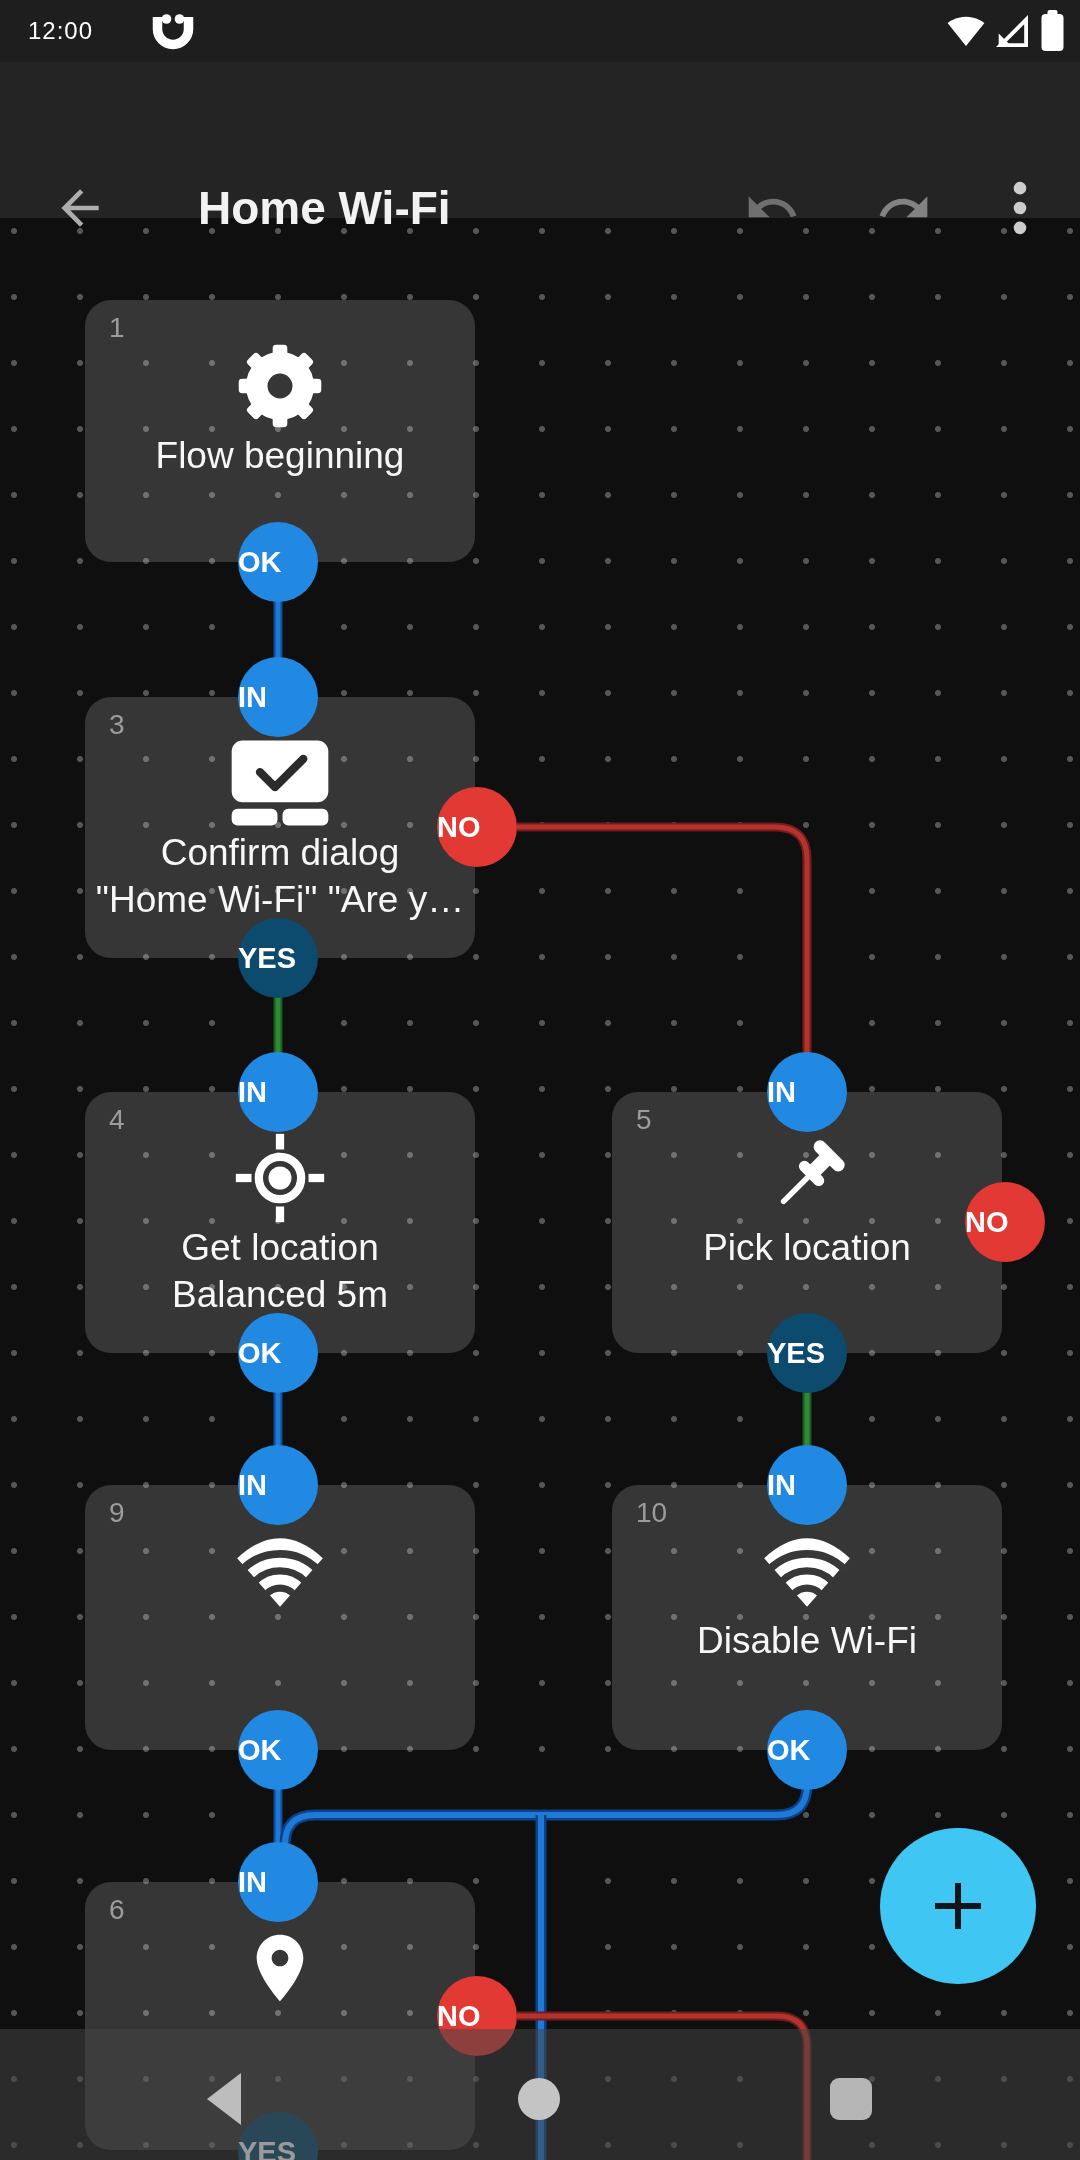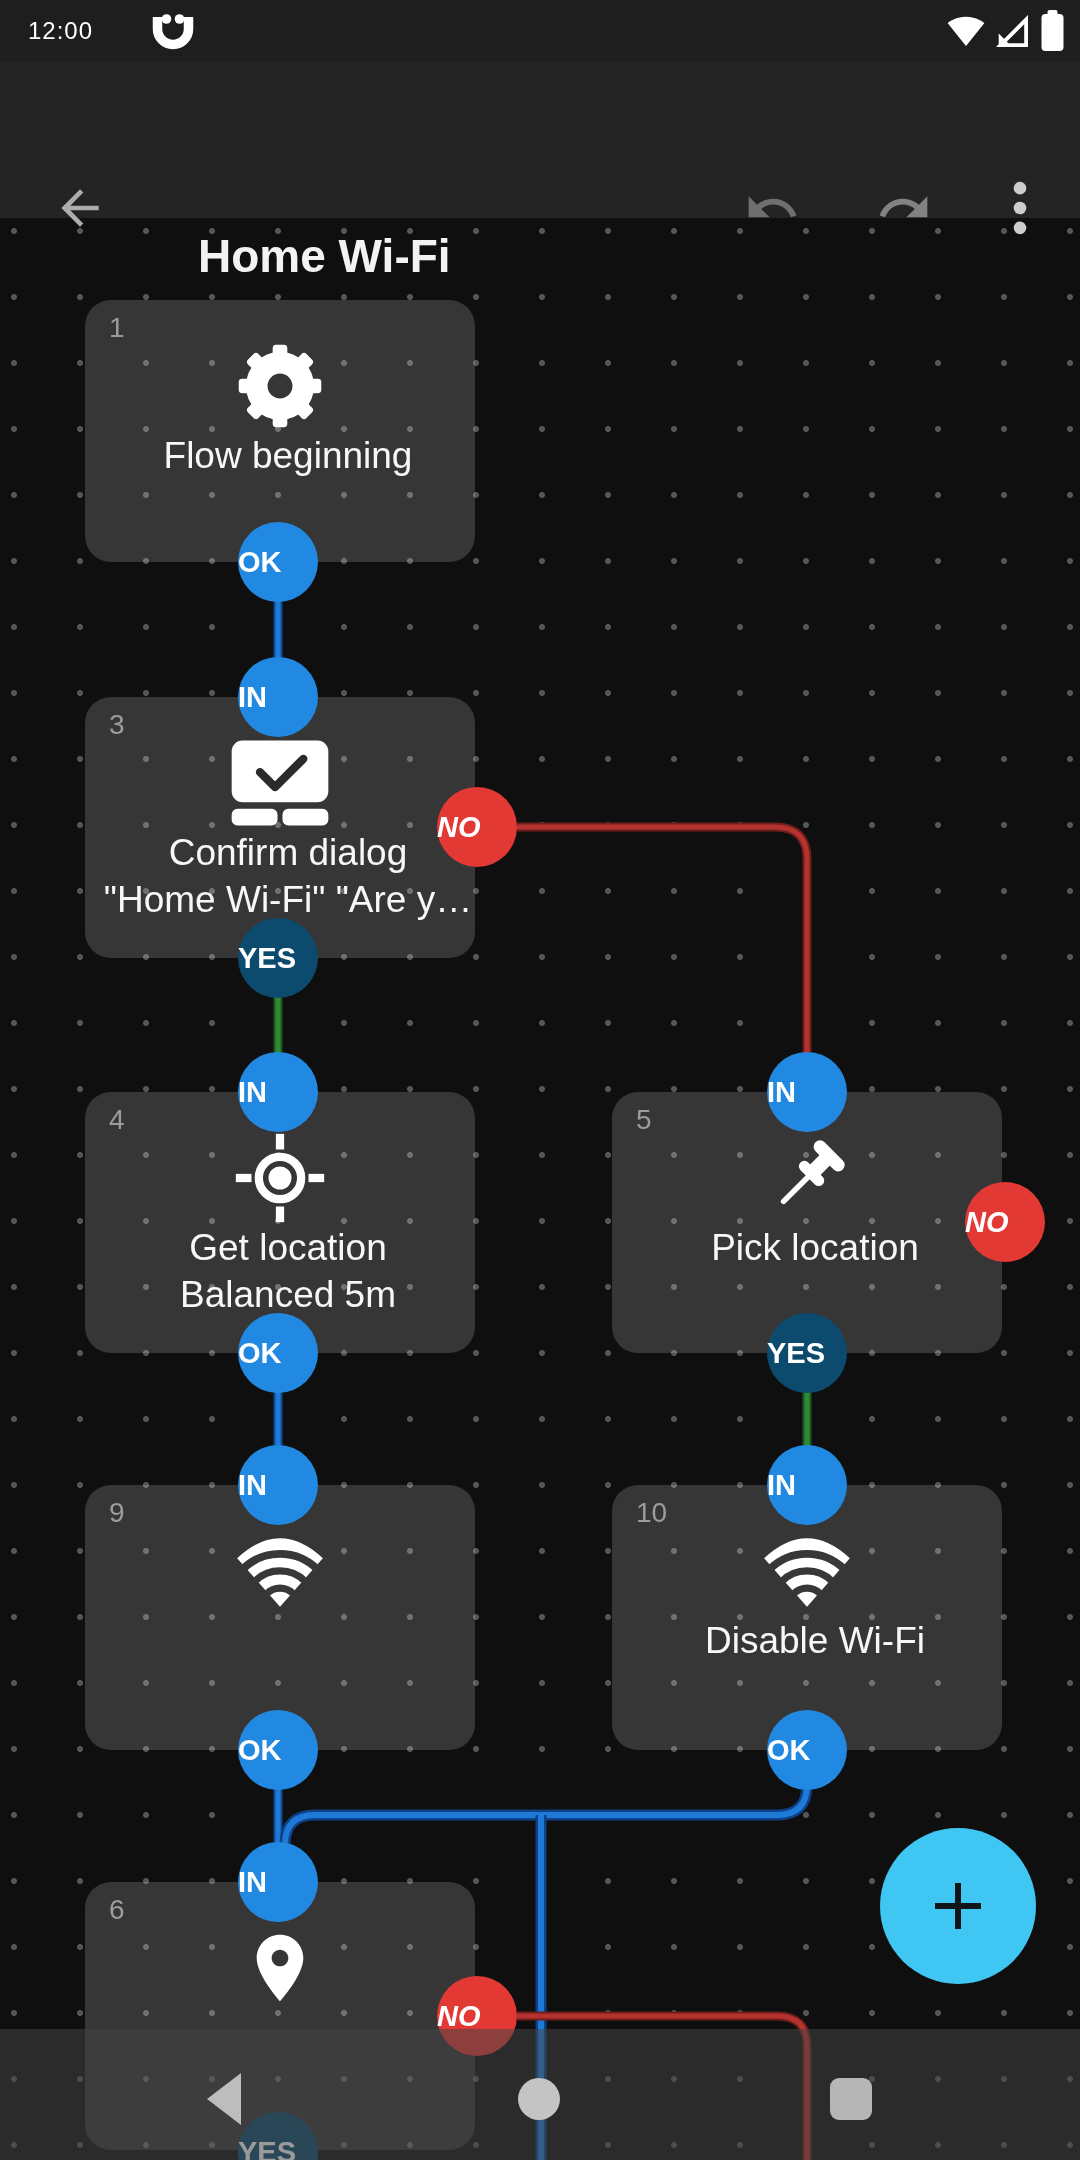--- a/index.html
+++ b/index.html
@@ -10,45 +10,45 @@
   .status-bar{position:absolute;left:0;top:0;width:1080px;height:62px;background:#1e1e1e;z-index:10;}
   .status-time{position:absolute;left:28px;top:0;height:62px;line-height:62px;
                color:#fff;font-size:24px;font-weight:400;letter-spacing:1px;}
   .status-app-icon{position:absolute;left:150px;top:11px;}
   .status-right{position:absolute;right:14px;top:0;height:62px;display:flex;align-items:center;gap:8px;}
 
   
   .app-bar{position:absolute;left:0;top:62px;width:1080px;height:156px;background:#242424;z-index:10;}
   .back-btn{position:absolute;left:52px;top:118px;width:56px;height:56px;}
   .app-title{position:absolute;left:198px;top:118px;height:56px;line-height:56px;
-             color:#f2f2f2;font-size:46px;font-weight:700;margin-top:48px;}
+             color:#f2f2f2;font-size:46px;font-weight:700;}
   .undo-btn{position:absolute;left:744px;top:118px;width:56px;height:56px;}
   .redo-btn{position:absolute;left:876px;top:118px;width:56px;height:56px;}
   .menu-btn{position:absolute;left:1000px;top:118px;width:40px;height:56px;}
 
   
   .canvas{position:absolute;left:0;top:218px;width:1080px;height:1942px;background:#0f0f0f;
           background-image:radial-gradient(#565656 2.6px, transparent 3.4px);
           background-size:66px 66px;background-position:-19px -20px;}
 
   
   .block{position:absolute;width:390px;background:rgba(255,255,255,0.165);
          border-radius:26px;z-index:1;}
   .block .num{position:absolute;left:24px;top:12px;color:#9c9c9c;font-size:28px;}
   .block .icon{position:absolute;left:0;top:0;width:100%;height:172px;
                display:flex;align-items:center;justify-content:center;}
   .block .title{position:absolute;left:0;top:132px;width:100%;text-align:center;
-                color:#f7f7f7;font-size:37px;line-height:47px;padding-left:8px;}
+                color:#f7f7f7;font-size:37px;line-height:47px;}
 
   
   .badge{position:absolute;width:80px;height:80px;border-radius:50%;z-index:3;
          color:#fff;font-size:29px;font-weight:700;text-align:left;line-height:80px;}
   .b-blue{background:#2289e2;}
   .b-green{background:#0c4a6e;}
-  .b-red{background:#e33935;font-style:italic;}
+  .b-red{background:#e33935;}
 
   .wires{position:absolute;left:0;top:0;width:1080px;height:2160px;z-index:2;pointer-events:none;}
 
   
   .fab{position:absolute;left:880px;top:1828px;width:156px;height:156px;border-radius:50%;
        background:#3fc6f3;z-index:4;display:flex;align-items:center;justify-content:center;}
 
   
   .nav-bar{position:absolute;left:0;top:2029px;width:1080px;height:131px;
            background:rgba(68,68,68,0.54);z-index:5;}

